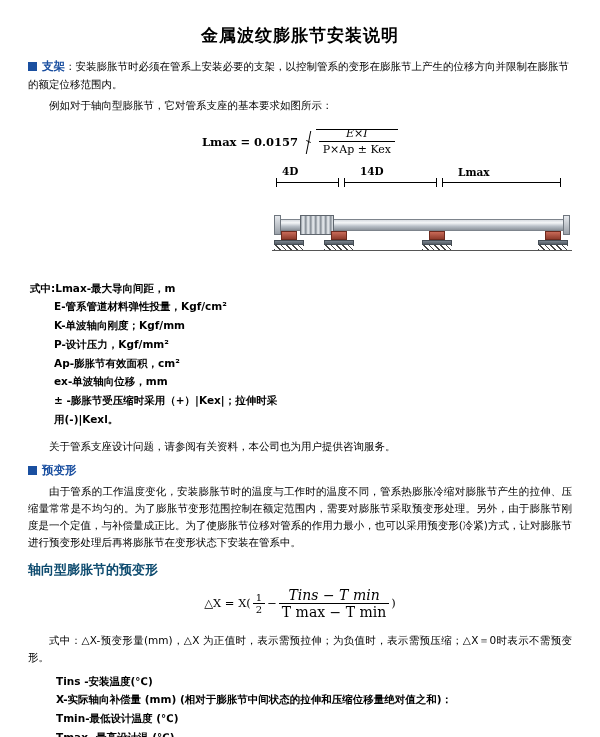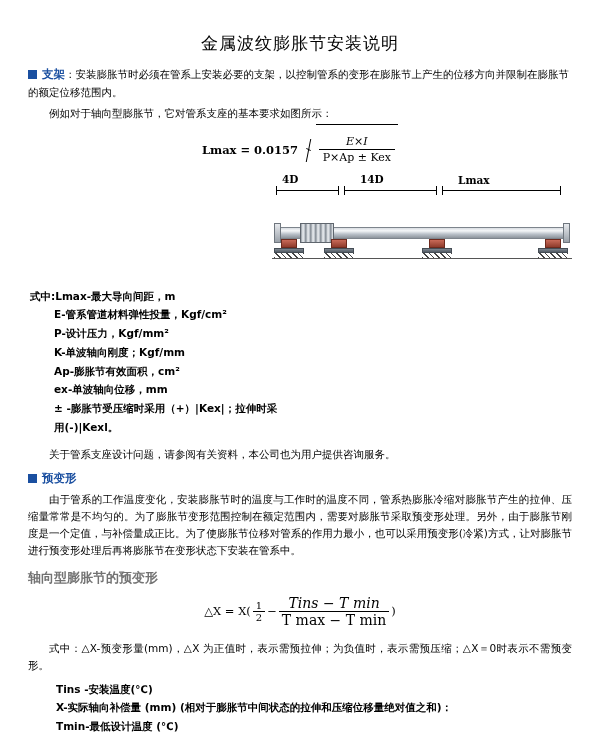--- a/index.html
+++ b/index.html
@@ -18,23 +18,23 @@
   .page {
     position: relative;
     width: 600px;
     height: 737px;
     padding: 0;
     box-sizing: border-box;
   }
   .doc-title {
     text-align: center;
     font-size: 17px;
-    font-weight: normal;
+    font-weight: bold;
     letter-spacing: 1px;
-    margin: 32px 0 10px 0;
+    margin: 24px 0 10px 0;
     font-family: "DejaVu Serif", "Liberation Serif", serif;
   }
   .body-col {
     padding: 0 28px 0 28px;
   }
   p {
     margin: 0 0 3px 0;
     line-height: 1.62;
     text-align: justify;
   }
@@ -55,21 +55,21 @@
     background: #1a4fa0;
     margin-right: 5px;
     vertical-align: -1px;
   }
   .sq-head .tail {
     color: #000;
     font-weight: normal;
     font-size: 10.5px;
   }
   .sub-head {
-    color: #737373;
+    color: #0c4a6e;
     font-weight: bold;
     font-size: 13px;
     margin: 10px 0 6px 0;
   }
   .def-list {
     margin: 6px 0 6px 0;
     padding-left: 2px;
   }
   .def-list div {
     line-height: 1.78;
@@ -116,21 +116,21 @@
     content: "";
     position: absolute;
     left: 0px;
     top: 50%;
     width: 5px;
     border-top: 1.1px solid #000;
     transform: rotate(28deg);
   }
   .radical .bar {
     border-top: 1.1px solid #000;
-    padding-top: 17px;
+    padding-top: 4px;
   }
   .frac {
     display: inline-block;
     text-align: center;
     vertical-align: middle;
     padding: 0 3px;
   }
   .frac .num {
     display: block;
     border-bottom: 1.1px solid #000;
@@ -363,22 +363,22 @@
             <div class="base"></div>
             <div class="hatch"></div>
           </div>
           <div class="ground"></div>
         </div>
       </div>
 
       <div class="left-col def-list">
         <div class="l0">式中:Lmax-最大导向间距，m</div>
         <div class="l1">E-管系管道材料弹性投量，Kgf/cm²</div>
+        <div class="l1">K-单波轴向刚度；Kgf/mm</div>
         <div class="l1">P-设计压力，Kgf/mm²</div>
-        <div class="l1">K-单波轴向刚度；Kgf/mm</div>
         <div class="l1">Ap-膨胀节有效面积，cm²</div>
         <div class="l1">ex-单波轴向位移，mm</div>
         <div class="l1">± -膨胀节受压缩时采用（+）|Kex|；拉伸时采用(-)|Kexl。</div>
       </div>
     </div>
 
     <p class="indent2" style="margin-top:4px;">关于管系支座设计问题，请参阅有关资料，本公司也为用户提供咨询服务。</p>
 
     <div class="sq-head">
       <span class="sq"></span><span>预变形</span>

